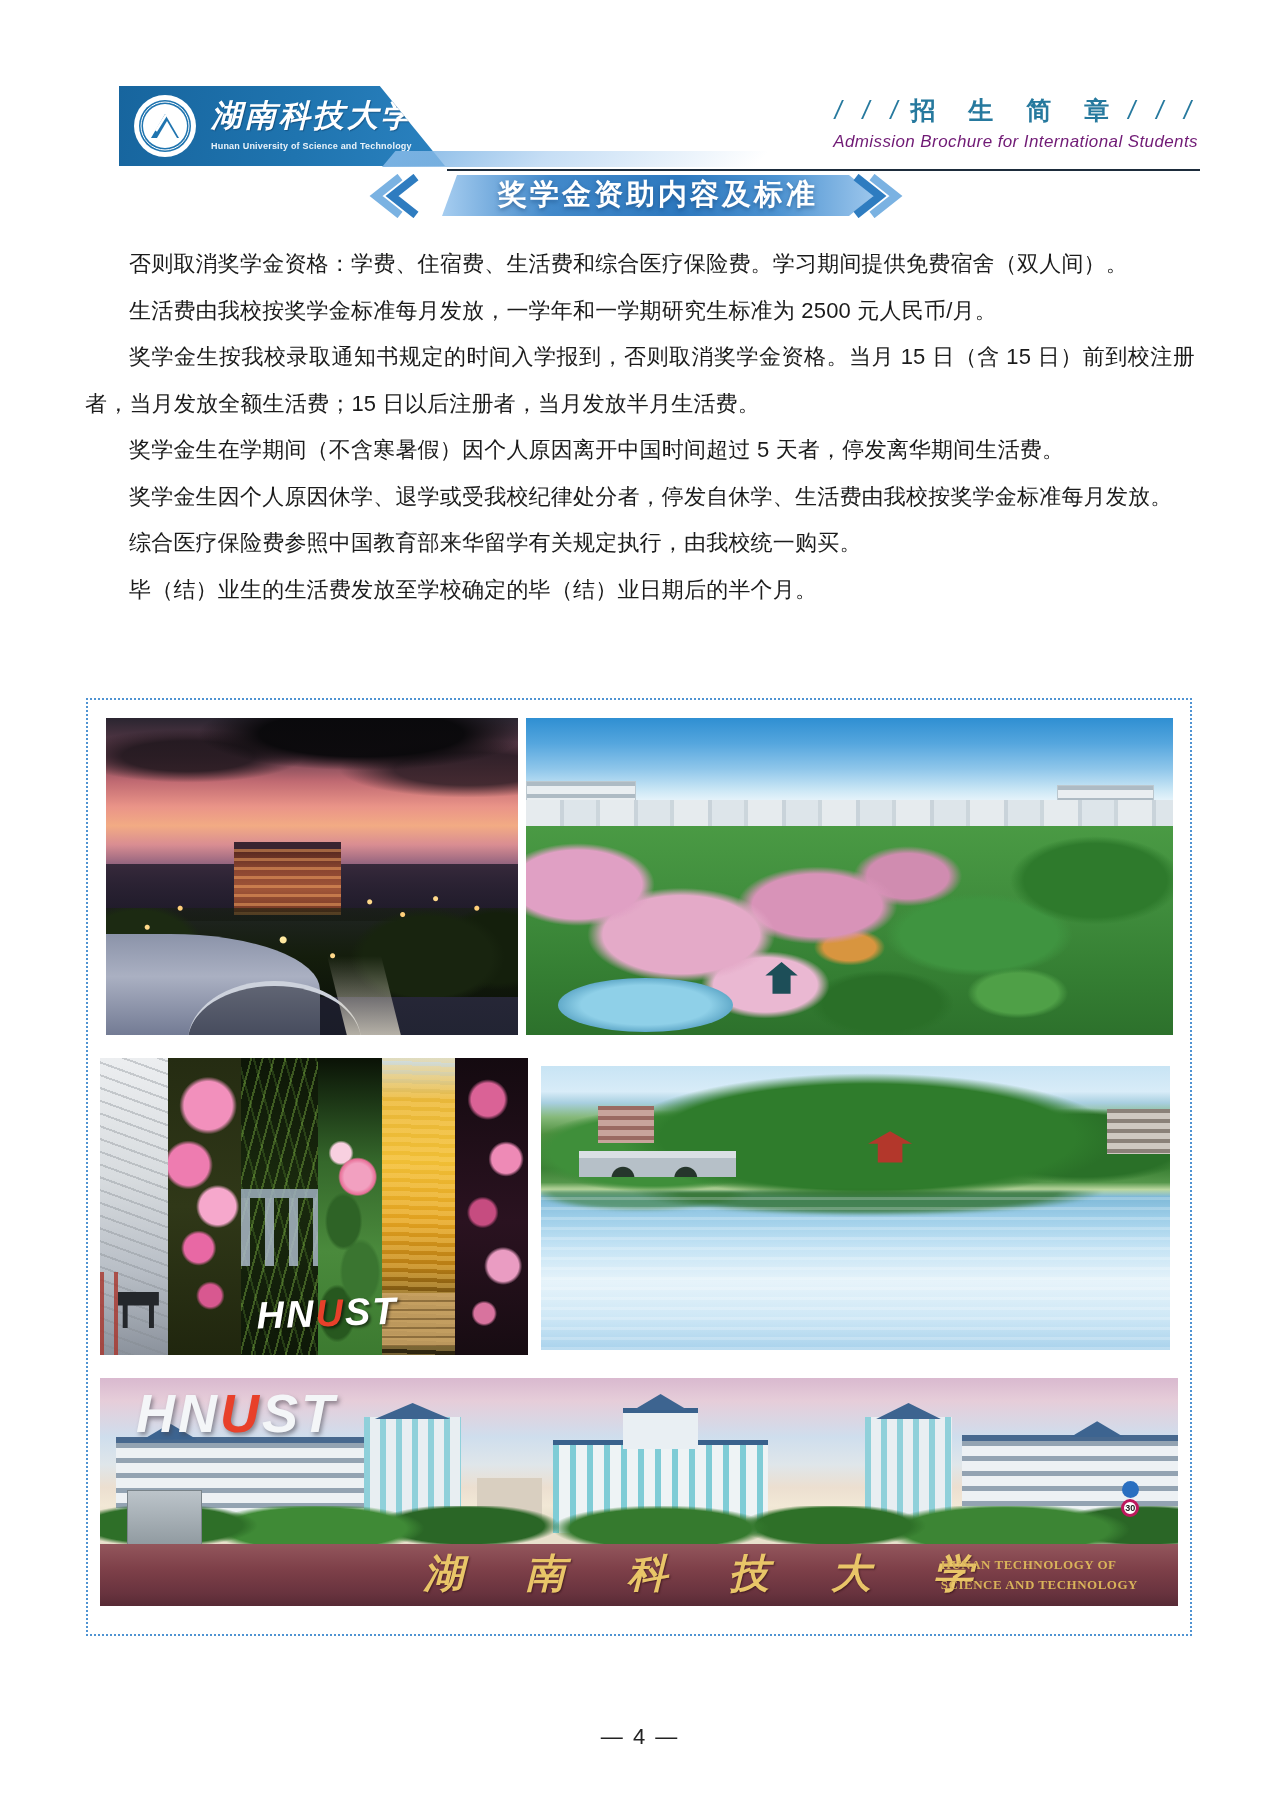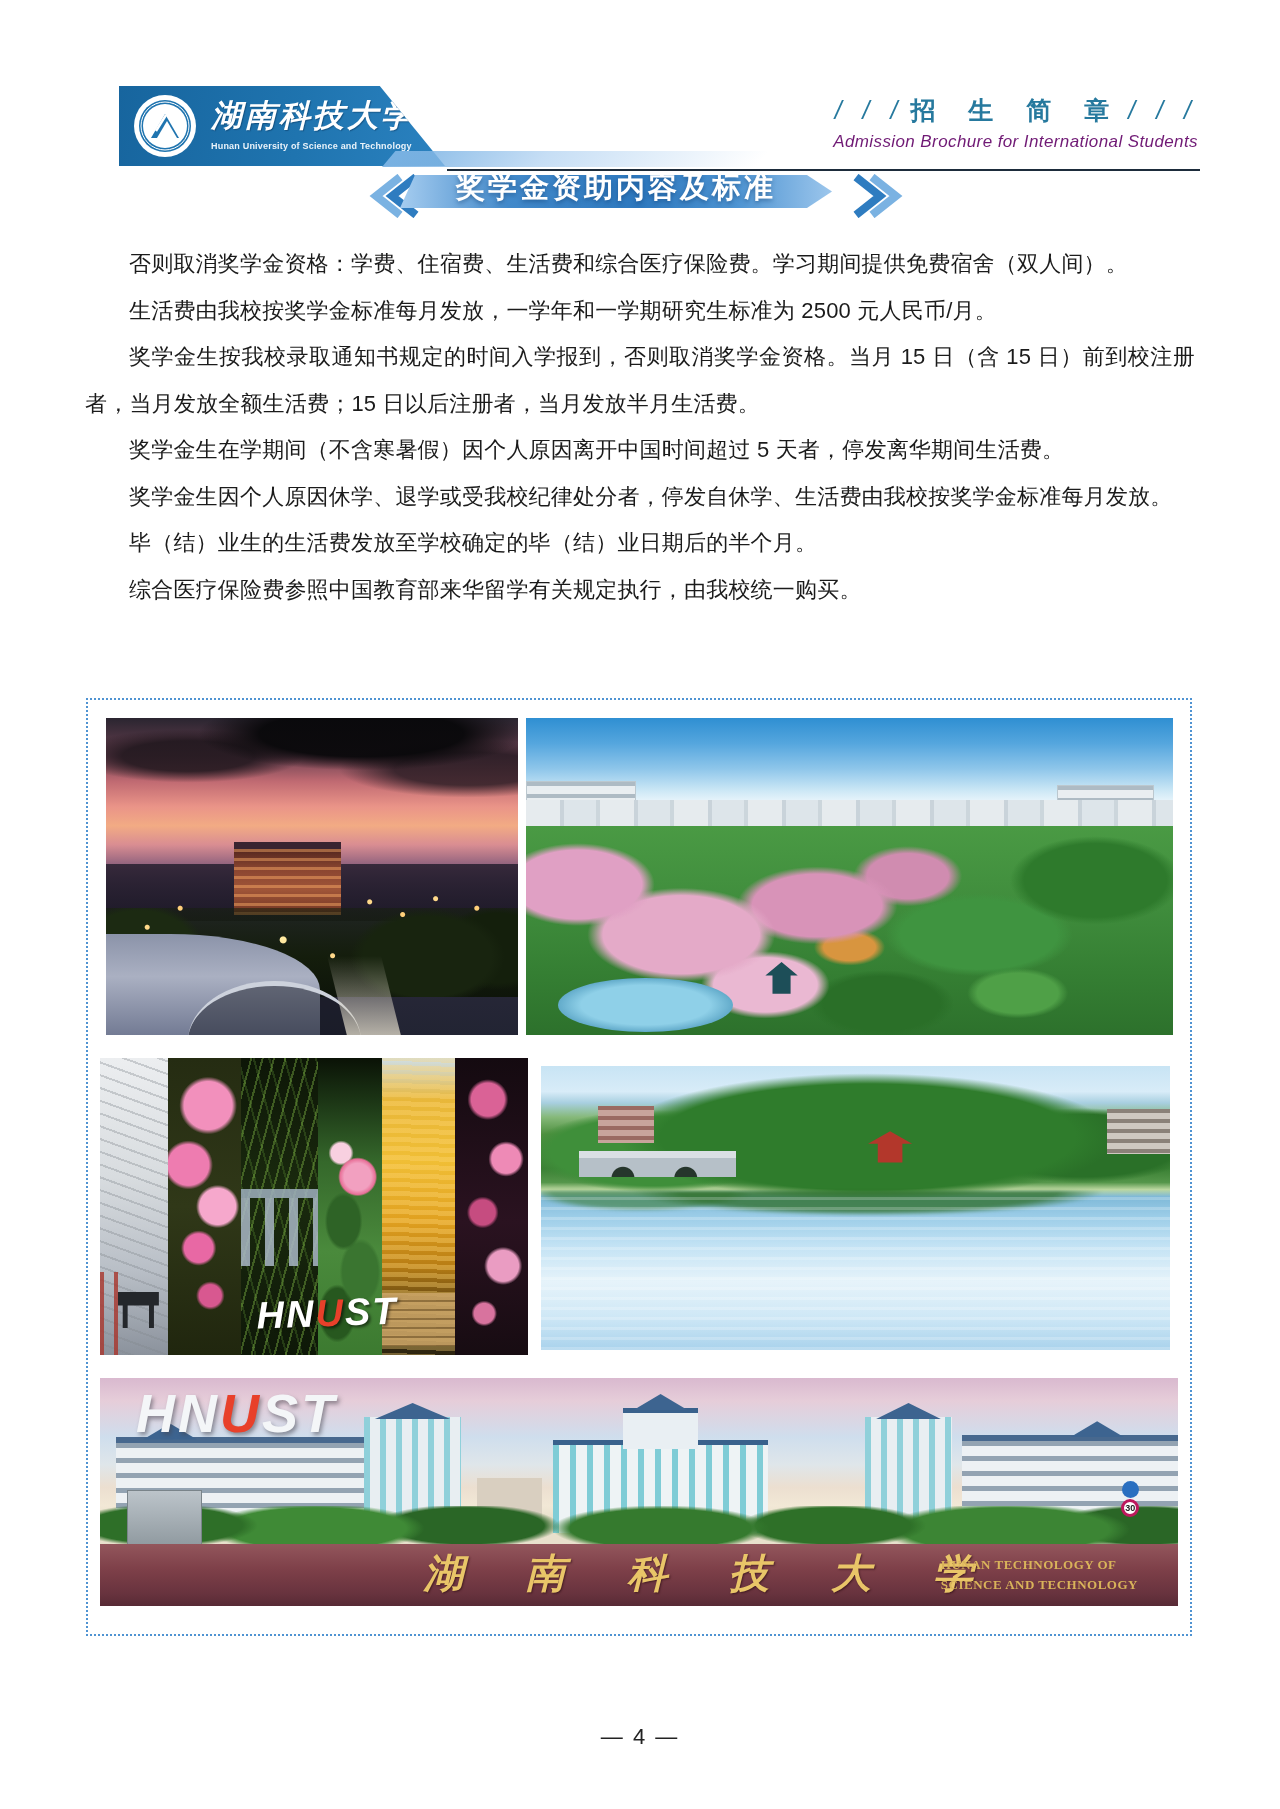--- a/index.html
+++ b/index.html
@@ -32,24 +32,24 @@
   .hr-line1 { font-size:25px; font-weight:bold; white-space:nowrap; }
   .hr-slash { font-style:italic; letter-spacing:7px; font-weight:normal; }
   .hr-cn { letter-spacing:13px; margin:0 6px; }
   .hr-line2 { font-size:17px; font-style:italic; color:#701a75; margin-top:5px; letter-spacing:.4px; }
 
   
   .chev { position:absolute; top:174px; width:54px; height:44px; }
   .chev-l { left:366px; }
   .chev-r { left:852px; }
   .sec-banner {
-    position:absolute; left:400px; top:175px; width:432px; height:33px;
+    position:absolute; left:442px; top:175px; width:432px; height:41px;
     clip-path:polygon(15px 0, calc(100% - 25px) 0, 100% 50%, calc(100% - 25px) 100%, 0 100%);
     background:linear-gradient(90deg,#a6cdf0 0%,#4289ca 25%,#2d78be 55%,#4e94d2 78%,#9cc6ec 100%);
-    display:flex; align-items:flex-end; justify-content:center;
+    display:flex; align-items:flex-start; justify-content:center;
   }
   .sec-title {
     color:#fff; font-size:29px; font-weight:bold; letter-spacing:3px;
     text-shadow:0 2px 4px rgba(15,60,110,.5); white-space:nowrap;
   }
 
   
   .content { position:absolute; left:85px; top:241px; width:1110px; }
   .content p {
     font-size:22px; line-height:46.5px; color:#1b1b1b; text-align:justify;
@@ -292,22 +292,22 @@
     <path d="M4 3 L28 22 L4 41" fill="none" stroke="#2e7cc0" stroke-width="8"></path>
     <path d="M20 3 L44 22 L20 41" fill="none" stroke="#7ab2e2" stroke-width="8"></path>
   </svg>
 
   <div class="content">
     <p>否则取消奖学金资格：学费、住宿费、生活费和综合医疗保险费。学习期间提供免费宿舍（双人间）。</p>
     <p>生活费由我校按奖学金标准每月发放，一学年和一学期研究生标准为 2500 元人民币/月。</p>
     <p>奖学金生按我校录取通知书规定的时间入学报到，否则取消奖学金资格。当月 15 日（含 15 日）前到校注册者，当月发放全额生活费；15 日以后注册者，当月发放半月生活费。</p>
     <p>奖学金生在学期间（不含寒暑假）因个人原因离开中国时间超过 5 天者，停发离华期间生活费。</p>
     <p>奖学金生因个人原因休学、退学或受我校纪律处分者，停发自休学、生活费由我校按奖学金标准每月发放。</p>
+    <p>综合医疗保险费参照中国教育部来华留学有关规定执行，由我校统一购买。</p>
     <p>毕（结）业生的生活费发放至学校确定的毕（结）业日期后的半个月。</p>
-    <p>综合医疗保险费参照中国教育部来华留学有关规定执行，由我校统一购买。</p>
   </div>
 
   <div class="gallery">
 
     <div class="photo" id="ph1">
       <div class="layer p1-sky"></div>
       <div class="p1-city"></div>
       <div class="p1-main"></div>
       <div class="p1-trees"></div>
       <div class="p1-water"></div>

